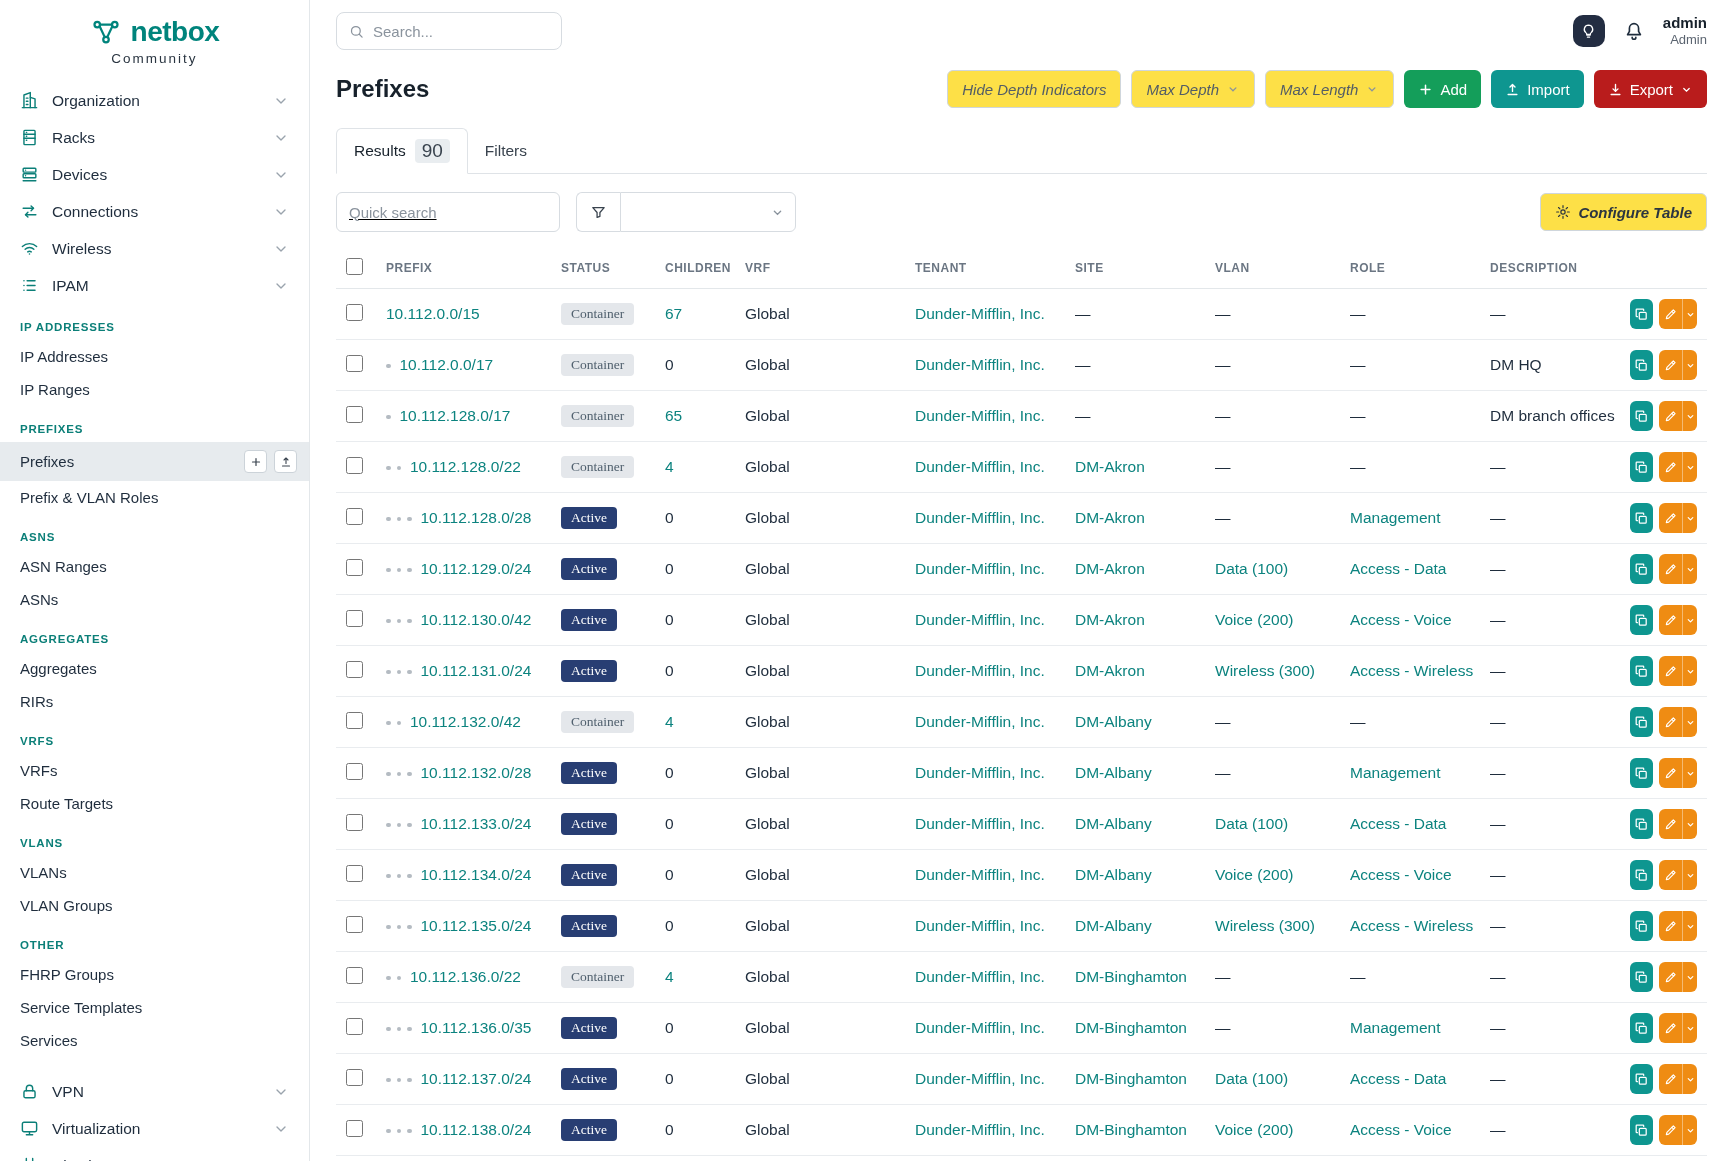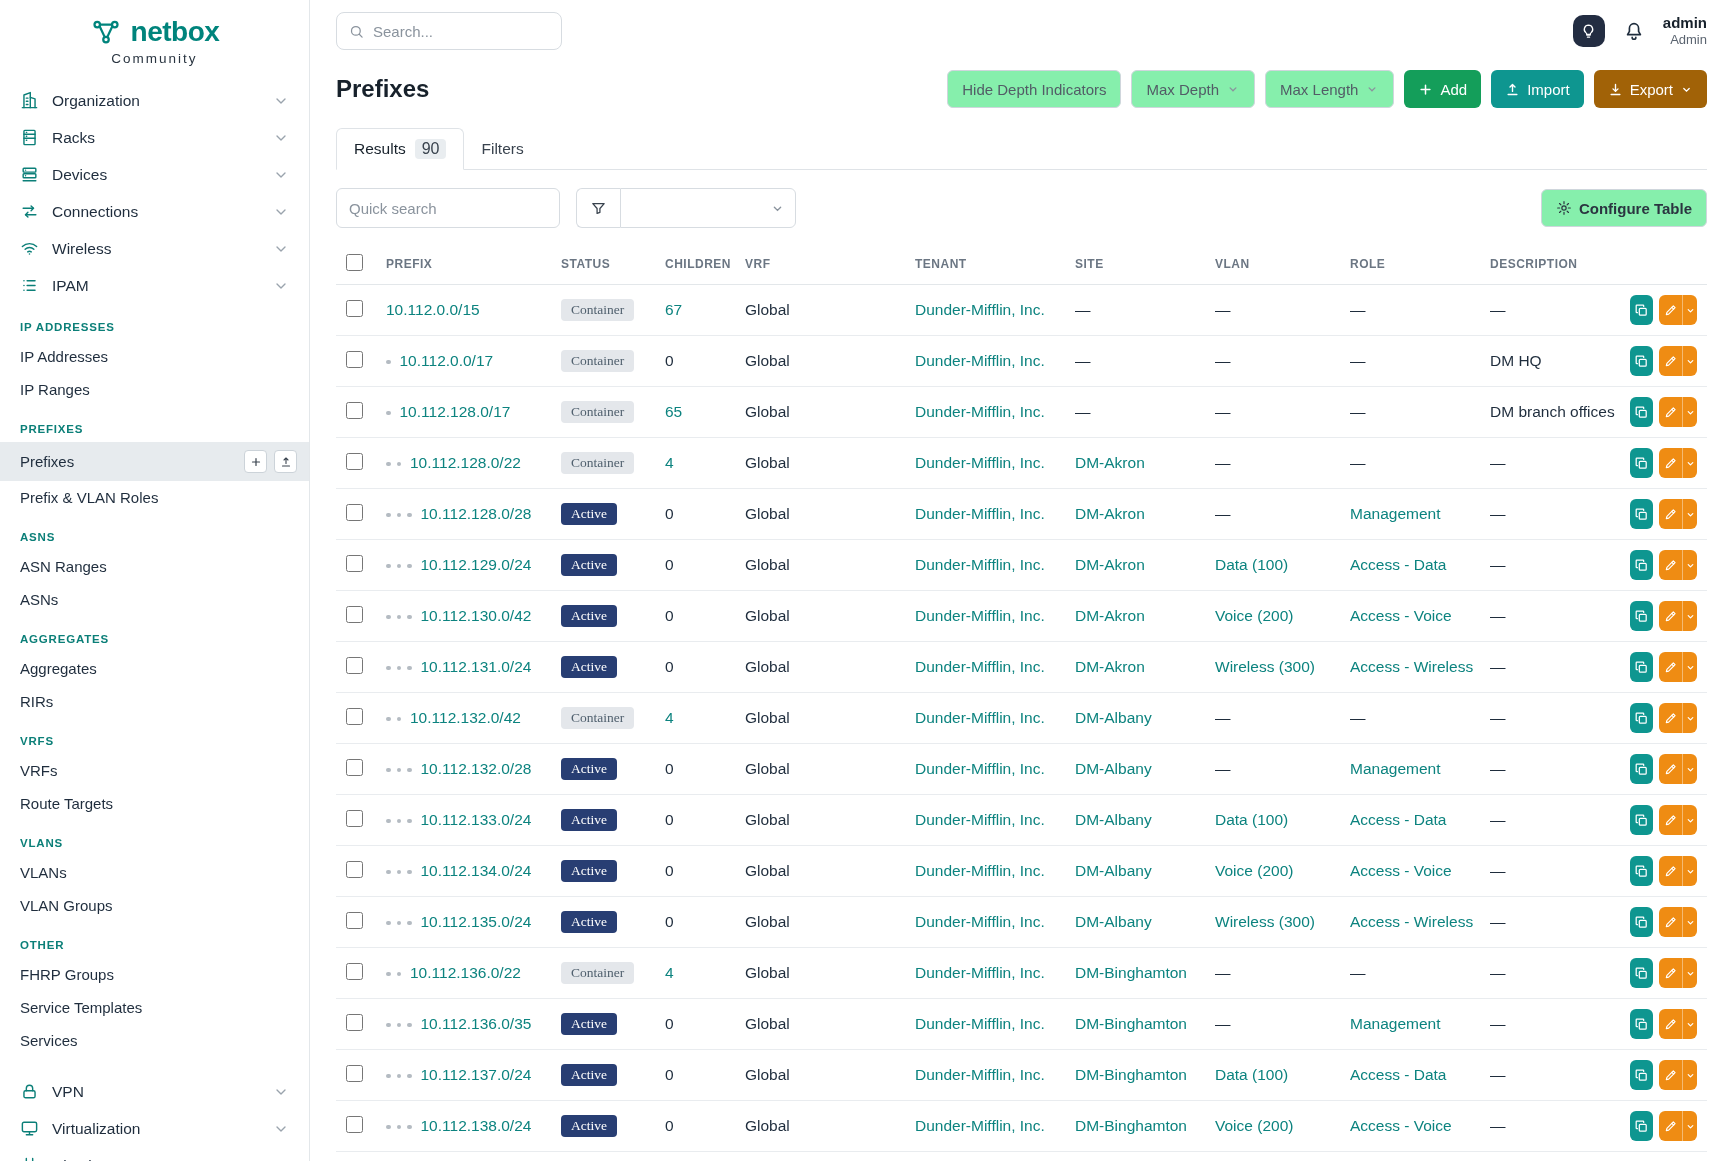--- a/index.html
+++ b/index.html
@@ -69,44 +69,44 @@
   
   .content { padding:8px 26px 0 26px; flex:1; overflow:hidden; }
   .page-head { display:flex; align-items:center; }
   .page-title { font-size:24px; font-weight:700; color:#17212b; }
   .head-actions { margin-left:auto; display:flex; align-items:center; gap:10px; }
   .btn {
     height:38px; border-radius:6px; font-size:15px; cursor:pointer;
     display:inline-flex; align-items:center; gap:7px; padding:0 14px;
     font-family:"Liberation Sans",sans-serif; border:none;
   }
-  .btn-outline { background:#86efac; border:1px solid #cfd6dc; color:#525c66; }
+  .btn-outline { background:#fde047; border:1px solid #cfd6dc; color:#525c66;font-style:italic; }
   .btn-add { background:#149e5a; color:#fff; }
   .btn-import { background:#0e9690; color:#fff; }
-  .btn-export { background:#a16207; color:#fff; }
+  .btn-export { background:#b91c1c; color:#fff; }
 
   
   .tabs { margin-top:20px; display:flex; border-bottom:1px solid #dfe3e7; }
   .tab {
     padding:10px 17px; font-size:15.5px; color:#39434e; cursor:pointer;
     display:flex; align-items:center; gap:9px;
   }
   .tab.active {
     border:1px solid #dfe3e7; border-bottom:1px solid #fff; background:#fff;
     border-radius:6px 6px 0 0; margin-bottom:-1px; color:#17212b;
   }
   .tab-badge {
-    background:#e9edf0; color:#39434e; border-radius:4px; padding:1px 7px; font-size:16px;
+    background:#e9edf0; color:#39434e; border-radius:4px; padding:1px 7px; font-size:19px;
   }
 
   
   .controls { margin-top:18px; display:flex; align-items:center; }
   .quick-search {
     width:224px; height:40px; border:1px solid #d7dce1; border-radius:6px;
-    padding:0 12px; font-size:15px; outline:none; font-family:"Liberation Sans",sans-serif;
+    padding:0 12px; font-size:15px; outline:none; font-family:"Liberation Sans",sans-serif;text-decoration:underline;
   }
   .quick-search::placeholder { color:#8a939d; }
   .filter-group { display:flex; margin-left:16px; height:40px; }
   .funnel-btn {
     width:44px; border:1px solid #d7dce1; border-right:none; border-radius:6px 0 0 6px;
     background:#fff; color:#39434e; display:flex; align-items:center; justify-content:center; cursor:pointer;
   }
   .filter-select {
     width:176px; border:1px solid #d7dce1; border-radius:0 6px 6px 0;
     display:flex; align-items:center; justify-content:flex-end; padding:0 10px;

